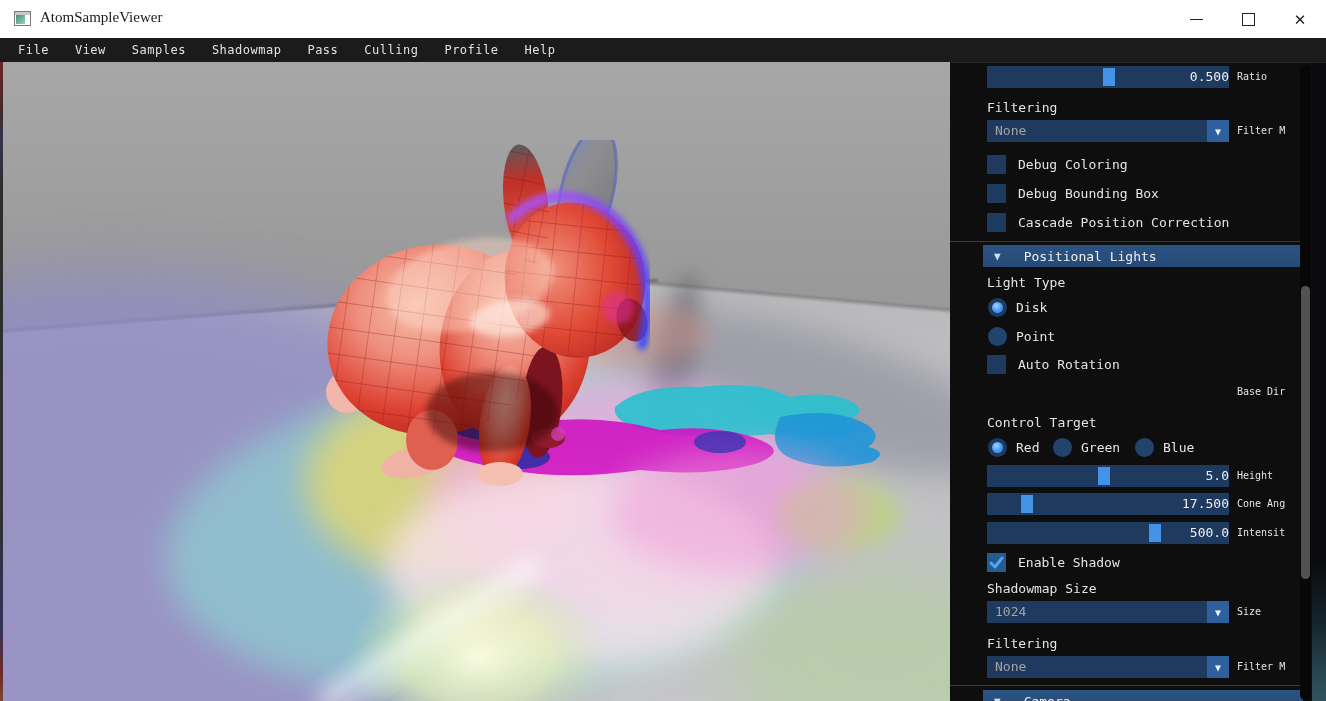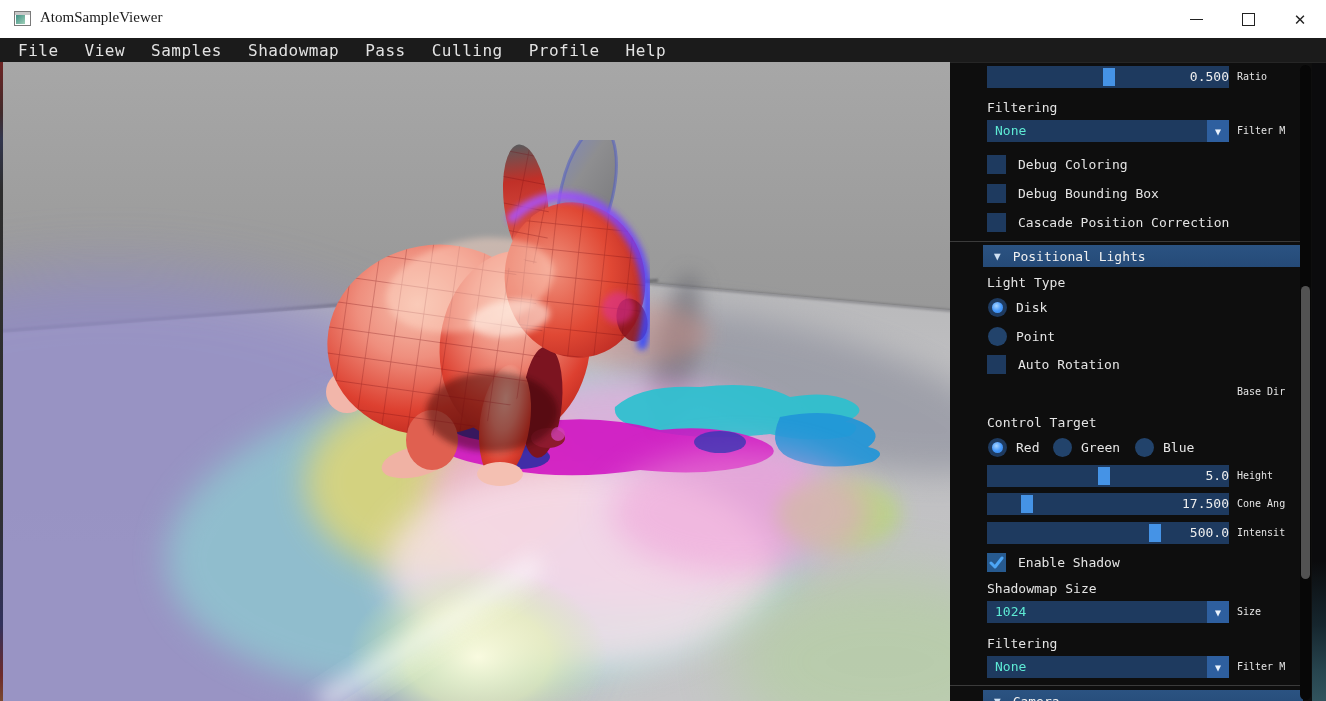--- a/index.html
+++ b/index.html
@@ -13,21 +13,21 @@
   .appicon .ic-bar { position:absolute; left:0; top:0; width:100%; height:3px; background:#c8c8c8; }
   .apptitle { position:absolute; left:40px; top:9px; font-family:Liberation Serif, serif; font-size:15px; color:#1a1a1a; }
   .wincontrols { position:absolute; right:0; top:0; height:38px; display:flex; }
   .winbtn { width:52px; height:38px; display:flex; align-items:center; justify-content:center; color:#222; font-family:"Liberation Sans", sans-serif; }
   .glyph-min { width:13px; height:1px; background:#222; display:block; }
   .glyph-max { width:13px; height:13px; border:1px solid #222; display:block; }
   .glyph-close { font-size:15px; line-height:1; }
 
   
   .menubar { position:absolute; left:0; top:38px; width:1326px; height:24px; background:#1b1b1b; display:flex; align-items:center; padding-left:18px; gap:26px; }
-  .menuitem { color:#e2e2e2; font-size:16px; letter-spacing:0.5px; }
+  .menuitem { color:#e2e2e2; font-size:12px; letter-spacing:0.5px; }
 
   
   .viewport { position:absolute; left:0; top:62px; width:950px; height:639px; overflow:hidden; background:linear-gradient(180deg,#a7a7a7 0%, #9b9b9b 30%, #989898 42%); }
   .floor { position:absolute; left:0; top:0; width:950px; height:639px;
            background:linear-gradient(180deg,#b2b2b4 20%, #bdbdbf 45%, #c6c6c8 100%);
            clip-path:polygon(0 271px, 650px 221px, 950px 248px, 950px 639px, 0 639px); }
   .seam1 { position:absolute; left:-8px; top:268px; width:668px; height:3px; background:rgba(75,75,80,0.55); transform:rotate(-4.4deg); transform-origin:left center; filter:blur(1px); }
   .seam2 { position:absolute; left:648px; top:220px; width:310px; height:3px; background:rgba(90,90,95,0.45); transform:rotate(5.1deg); transform-origin:left center; filter:blur(1px); }
   .scene-svg { position:absolute; left:0; top:0; }
   .edge-artifact { position:absolute; left:0; top:0; width:3px; height:639px;
@@ -36,40 +36,40 @@
   
   .panel { position:absolute; left:950px; top:62px; width:376px; height:639px; background:#0e0e0e; overflow:hidden; border-top:1px solid #262626; }
   .plabel { position:absolute; color:#e4e4e4; font-size:13px; white-space:nowrap; line-height:15px; }
   .wlabel { position:absolute; left:287px; width:63px; overflow:hidden; color:#e4e4e4; font-size:10px; white-space:nowrap; line-height:22px; }
 
   .slider { position:absolute; left:37px; width:242px; height:22px; background:#1e3a5f; }
   .grab { position:absolute; top:2px; width:12px; height:18px; background:#4593e6; }
   .sval { position:absolute; left:0; width:100%; text-align:right; color:#eeeeee; font-size:13px; line-height:22px; }
 
   .combo { position:absolute; left:37px; width:242px; height:22px; background:#1e3a5f; }
-  .combo .cval { position:absolute; left:8px; color:#5eead4; font-size:13px; line-height:22px; }
+  .combo .cval { position:absolute; left:8px; color:#a3a3a3; font-size:13px; line-height:22px; }
   .combo .cbtn { position:absolute; right:0; top:0; width:22px; height:22px; background:#2e5f9f; display:flex; align-items:center; justify-content:center; }
   .combo .carrow { color:#eaf2fc; font-size:10px; }
 
   .checkrow { position:absolute; left:37px; height:22px; display:flex; align-items:center; }
   .checkbox { width:19px; height:19px; background:#1e3a5f; position:relative; flex:none; }
   .checkbox.checked { background:#275a8f; }
   .checkbox svg { position:absolute; left:2px; top:2px; }
   .checkrow .clabel { margin-left:12px; color:#e4e4e4; font-size:13px; white-space:nowrap; }
 
   .radiorow { position:absolute; height:22px; display:flex; align-items:center; }
   .radio { width:19px; height:19px; border-radius:50%; background:#22436b; flex:none; position:relative; }
   .radio.selected { background:#1e3a5f; }
   .radio.selected::after { content:""; position:absolute; left:4px; top:4px; width:11px; height:11px; border-radius:50%;
        background:radial-gradient(circle at 40% 35%, #a8d4ff 0%, #4296fa 55%, #3c8ae6 100%); }
   .radiorow .rlabel { margin-left:9px; color:#e4e4e4; font-size:13px; white-space:nowrap; }
 
   .header { position:absolute; left:33px; width:320px; height:22px; background:linear-gradient(180deg,#2b5382,#254a77); display:flex; align-items:center; }
   .header .harrow { margin-left:11px; color:#cfe0f2; font-size:11px; }
-  .header .htext { margin-left:12px; color:#f0f0f0; font-size:13px; }
+  .header .htext { margin-left:23px; color:#f0f0f0; font-size:13px; }
 
   .psep { position:absolute; left:0; width:360px; height:1px; background:#3b3b3b; }
 
   .scrollbar-track { position:absolute; left:350px; top:2px; width:11px; height:635px; background:#070707; border-radius:6px; }
   .scrollbar-thumb { position:absolute; left:1px; top:221px; width:9px; height:293px; background:#525252; border-radius:5px; }
   .edge-sliver { position:absolute; left:362px; top:0; width:14px; height:639px;
       background:linear-gradient(180deg,#0b0b0d 0%, #0b0b0d 78%, #16262e 88%, #27444e 95%, #32545e 100%); }
 </style>
 </head>
 <body>

